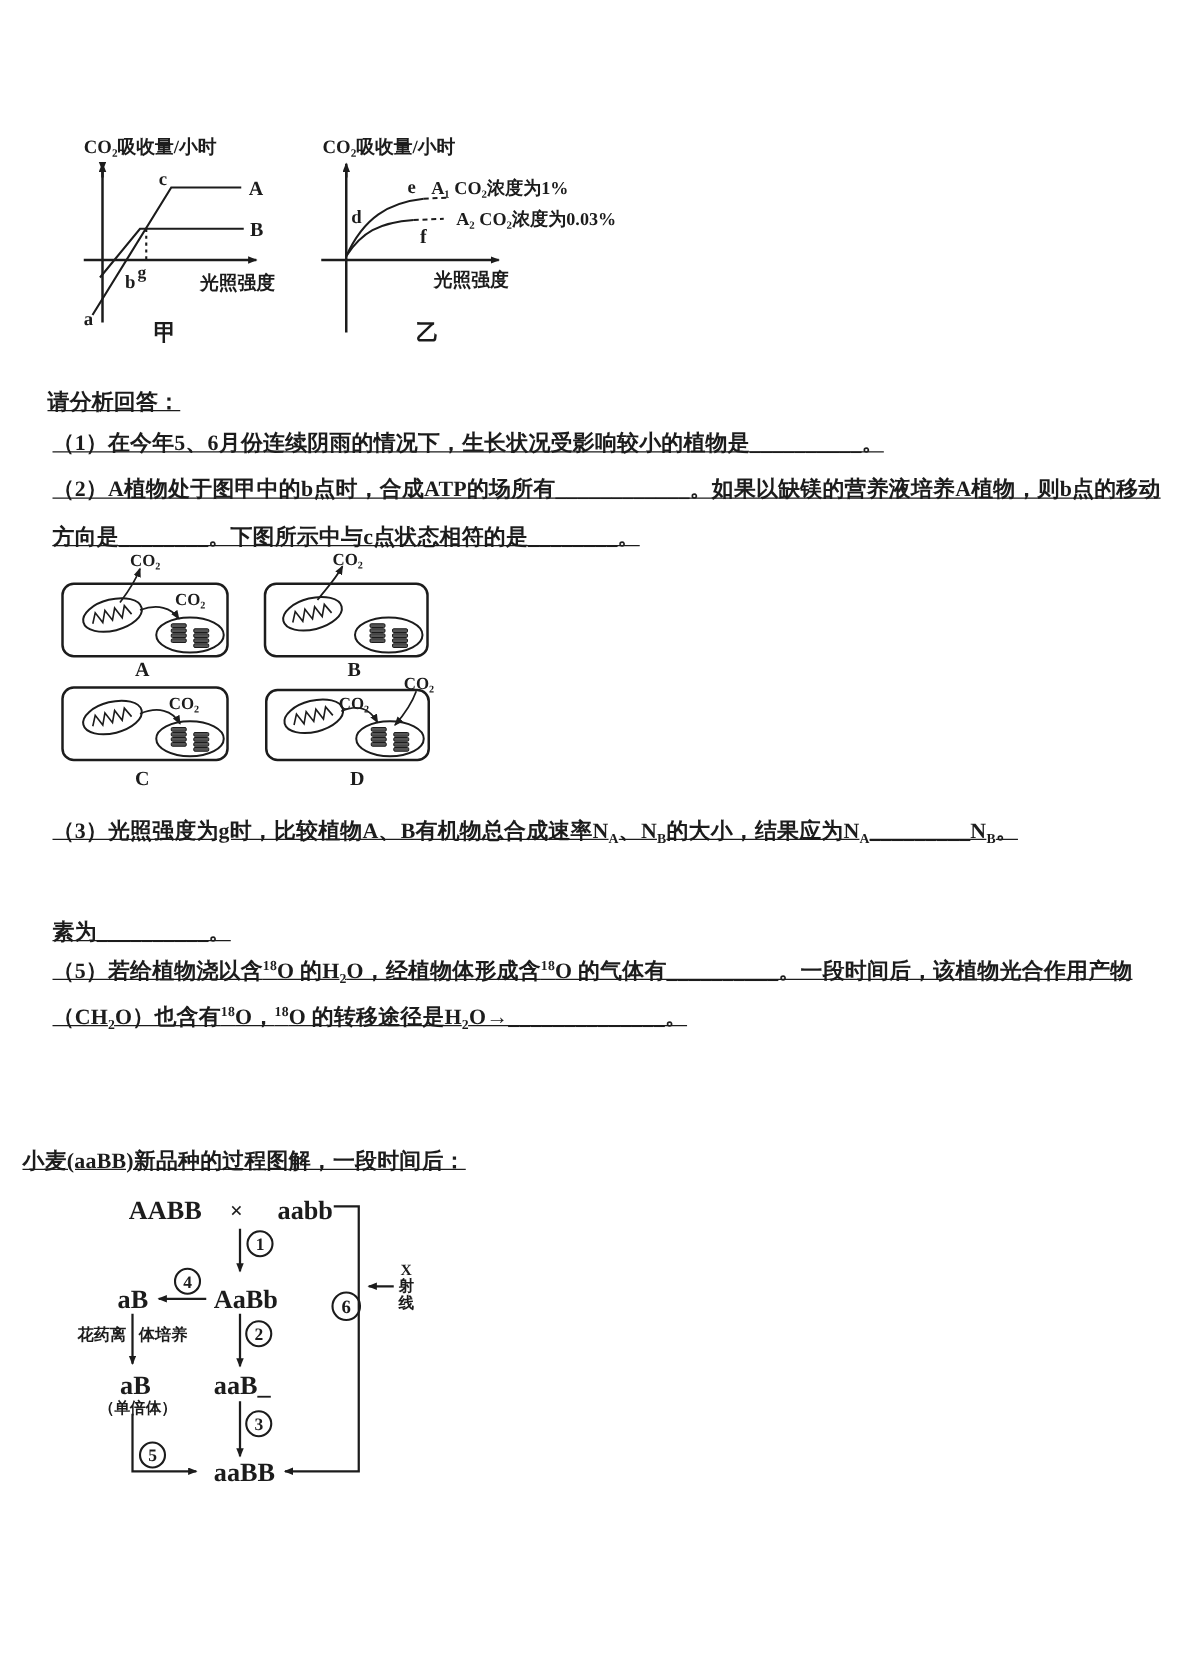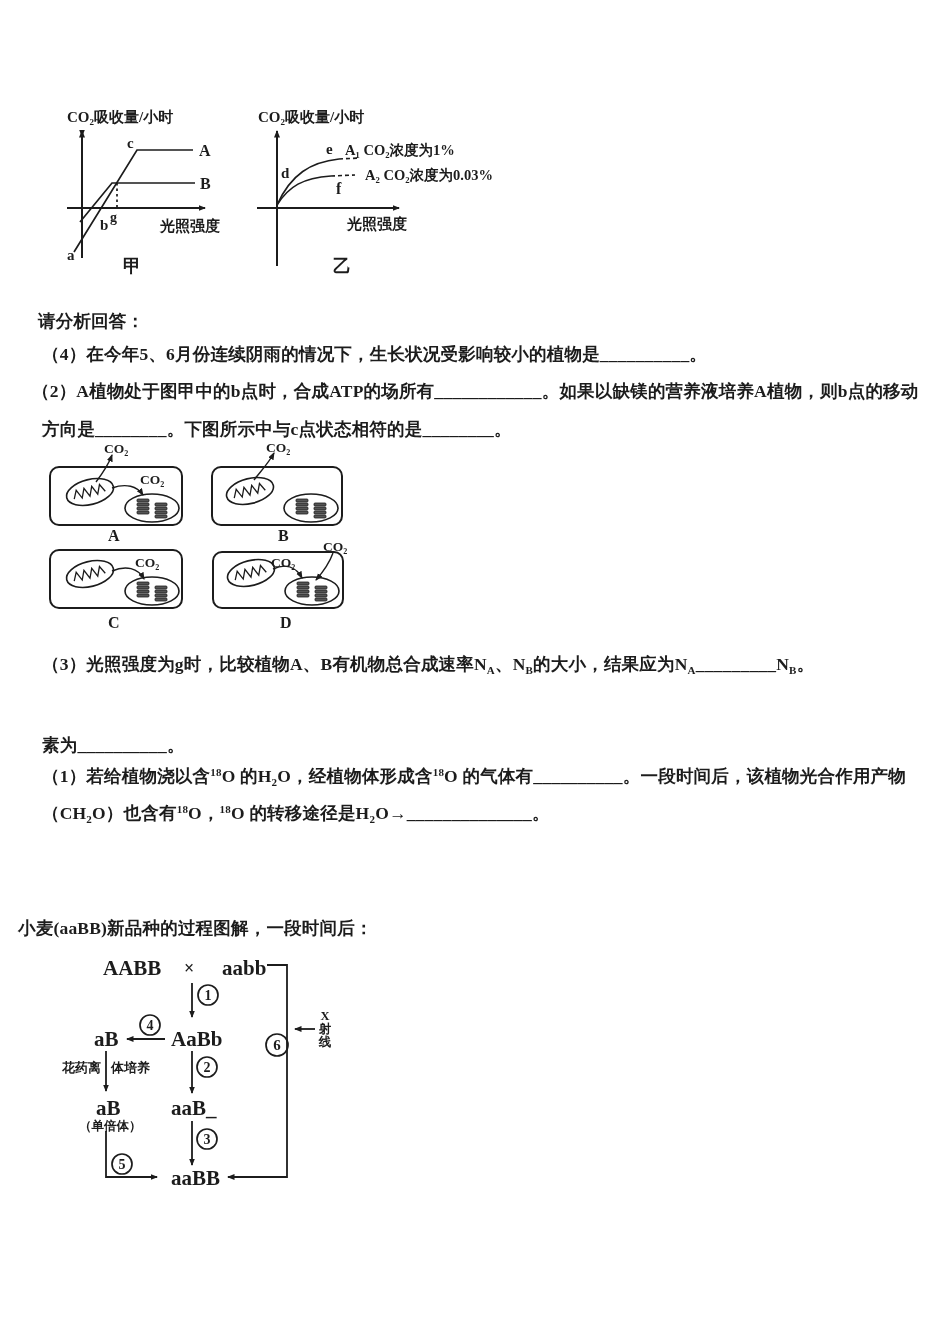--- a/index.html
+++ b/index.html
@@ -1,20 +1,20 @@
 <!DOCTYPE html>
 <html><head>
 <meta charset="utf-8">
 <style>
   html,body{margin:0;padding:0;background:#ffffff;}
   #page{
     position:relative;width:950px;height:1234px;background:#ffffff;overflow:hidden;
     font-family:"Liberation Serif","DejaVu Serif",serif;color:#1c1c1c;font-weight:700;
   }
-  .line{position:absolute;font-size:17.5px;white-space:nowrap;letter-spacing:0.2px;}
+  .line{position:absolute;font-size:17.5px;white-space:nowrap;letter-spacing:0.2px;text-decoration:underline;}
   .line .sub{font-size:11px;vertical-align:-4px;}
   .line .sup{font-size:11px;vertical-align:6px;text-align:center;}
   svg text{font-family:"Liberation Serif","DejaVu Serif",serif;font-weight:700;fill:#1c1c1c;}
   svg{position:absolute;}
 </style>
 </head>
 <body>
 
 <div id="page">
 
@@ -53,26 +53,26 @@
     <text x="28" y="80" font-size="15">d</text>
     <text x="73" y="56" font-size="15">e</text>
     <text x="83" y="96" font-size="16" font-family="'Liberation Sans','DejaVu Sans',sans-serif">f</text>
     <text x="92" y="57" font-size="14.5">A₁ CO₂浓度为1%</text>
     <text x="112" y="82" font-size="14.5">A₂ CO₂浓度为0.03%</text>
     <text x="94" y="131" font-size="15">光照强度</text>
     <text x="80" y="174" font-size="18">乙</text>
   </svg>
 
   <div class="line" style="left:38px;top:309px"><span>请分析回答：</span></div>
-  <div class="line" style="left:42px;top:342px"><span>（4）在今年5、6月份连续阴雨的情况下，生长状况受影响较小的植物是__________。</span></div>
-  <div class="line" style="left:32px;top:379px"><span>（2）A植物处于图甲中的b点时，合成ATP的场所有____________。如果以缺镁的营养液培养A植物，则b点的移动</span></div>
+  <div class="line" style="left:42px;top:342px"><span>（1）在今年5、6月份连续阴雨的情况下，生长状况受影响较小的植物是__________。</span></div>
+  <div class="line" style="left:42px;top:379px"><span>（2）A植物处于图甲中的b点时，合成ATP的场所有____________。如果以缺镁的营养液培养A植物，则b点的移动</span></div>
   <div class="line" style="left:42px;top:417px"><span>方向是________。下图所示中与c点状态相符的是________。</span></div>
   <div class="line" style="left:42px;top:652px"><span>（3）光照强度为g时，比较植物A、B有机物总合成速率N</span><span class="sub">A</span><span>、N</span><span class="sub">B</span><span>的大小，结果应为N</span><span class="sub">A</span><span>_________N</span><span class="sub">B</span><span>。</span></div>
   <div class="line" style="left:42px;top:733px"><span>素为__________。</span></div>
-  <div class="line" style="left:42px;top:764px"><span>（1）若给植物浇以含</span><span class="sup">18</span><span>O 的H</span><span class="sub">2</span><span>O，经植物体形成含</span><span class="sup">18</span><span>O 的气体有__________。一段时间后，该植物光合作用产物</span></div>
+  <div class="line" style="left:42px;top:764px"><span>（5）若给植物浇以含</span><span class="sup">18</span><span>O 的H</span><span class="sub">2</span><span>O，经植物体形成含</span><span class="sup">18</span><span>O 的气体有__________。一段时间后，该植物光合作用产物</span></div>
   <div class="line" style="left:42px;top:801px"><span>（CH</span><span class="sub">2</span><span>O）也含有</span><span class="sup">18</span><span>O，</span><span class="sup">18</span><span>O 的转移途径是H</span><span class="sub">2</span><span>O→______________。</span></div>
   <div class="line" style="left:18px;top:916px"><span>小麦(aaBB)新品种的过程图解，一段时间后：</span></div>
 
   <svg style="left:40px;top:440px" width="365" height="200" viewBox="0 0 365 200">
     <defs>
       <g id="mito">
         <ellipse rx="24" ry="12.5" fill="none" stroke="#1c1c1c" stroke-width="1.6"></ellipse>
         <path d="M-17,3 L-13,-5 L-9,4 L-5,-5 L-1,4 L3,-5 L7,4 L11,-5 L15,3" fill="none" stroke="#1c1c1c" stroke-width="1.3"></path>
       </g>
       <g id="grana">

